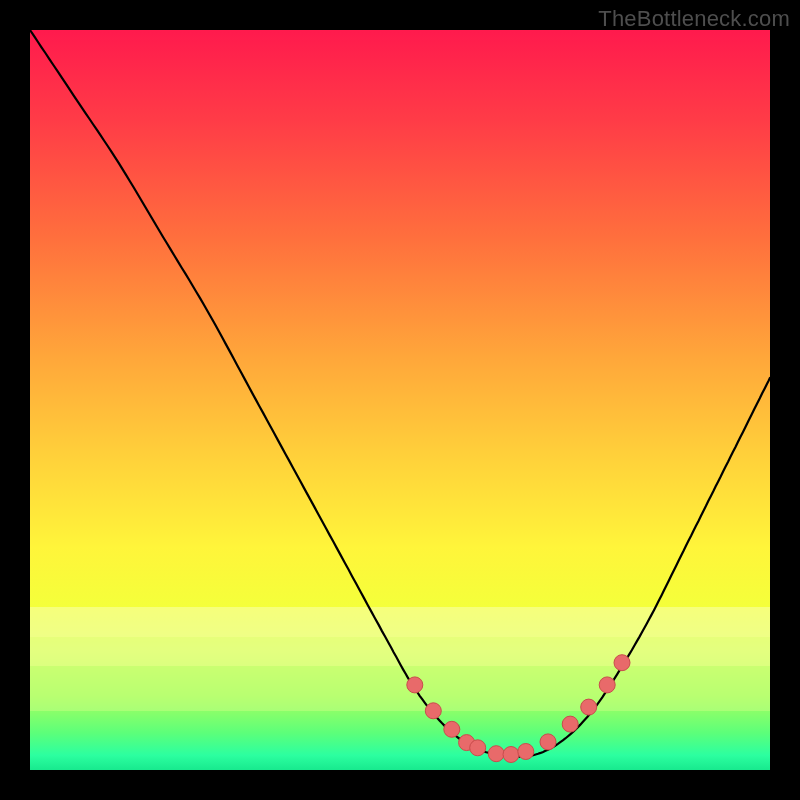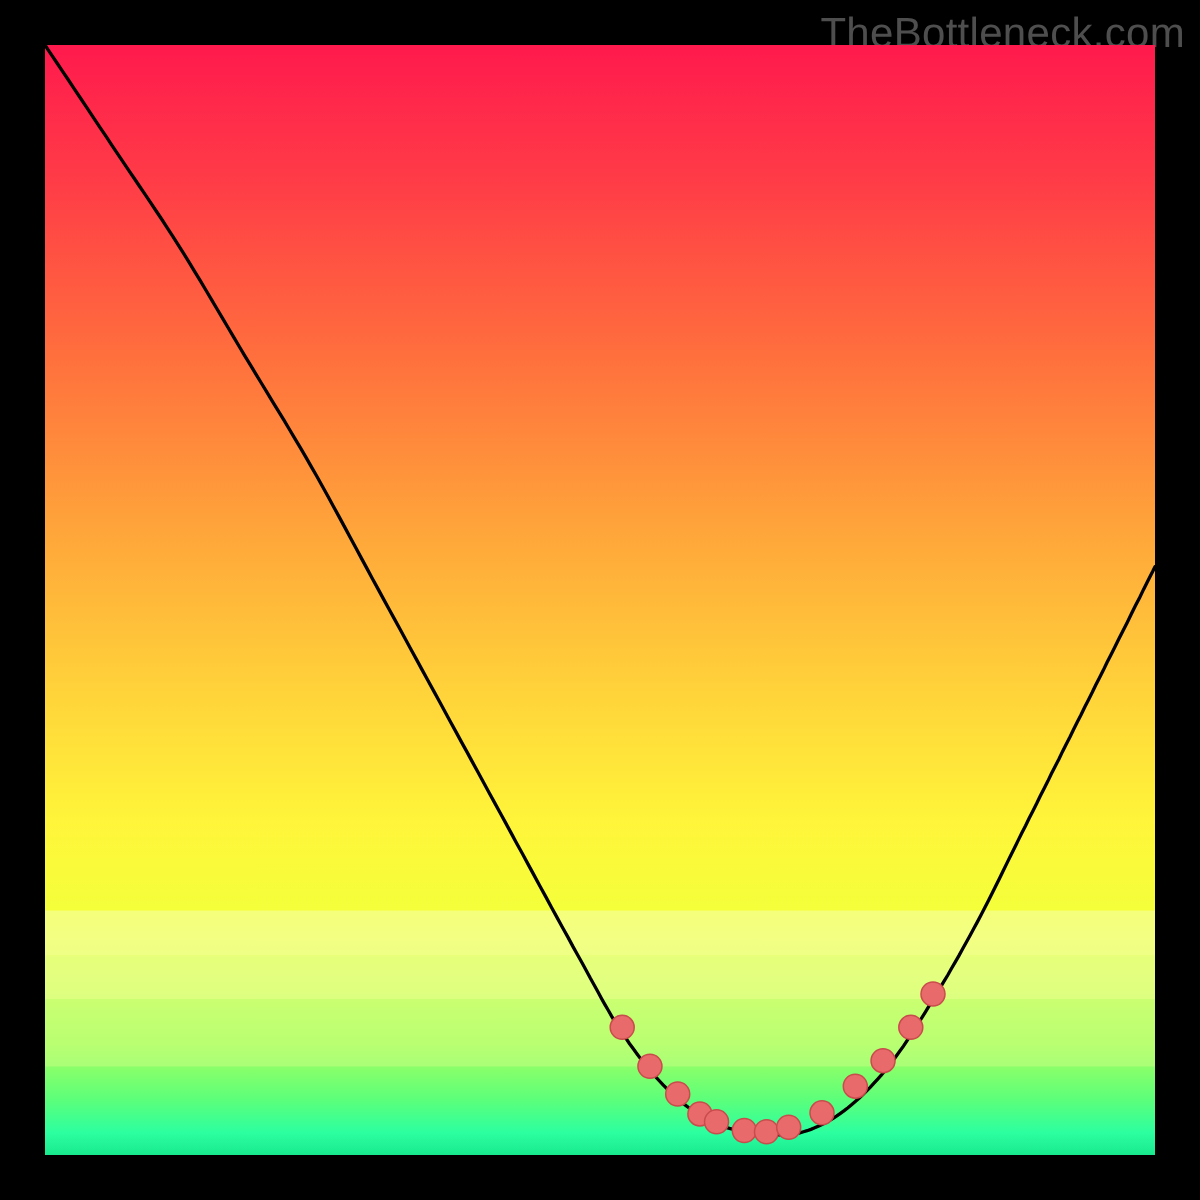--- a/index.html
+++ b/index.html
@@ -44,21 +44,21 @@
   .hiband {
     position: absolute;
     left: 0;
     width: 100%;
   }
   .watermark {
     position: absolute;
     top: 6px;
     right: 10px;
     color: #4e4e4e;
-    font-size: 28px;
+    font-size: 22px;
     font-weight: 500;
     letter-spacing: 0.2px;
     user-select: none;
   }
   svg.curve {
     position: absolute;
     left: 0;
     top: 0;
     width: 740px;
     height: 740px;

